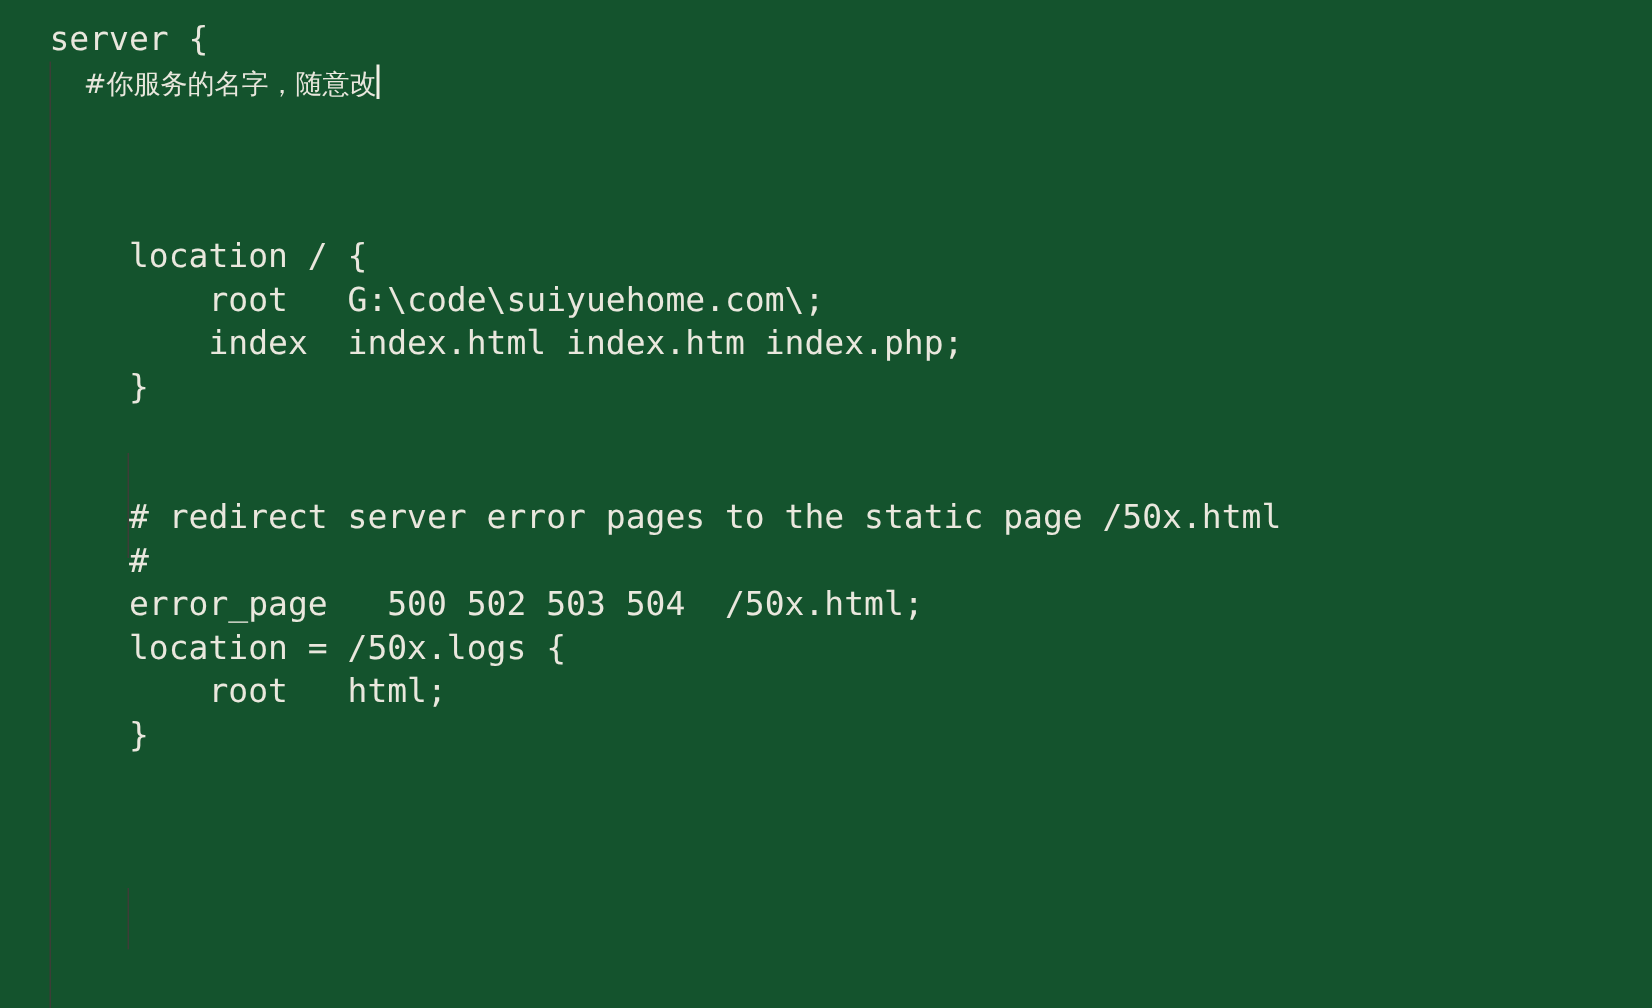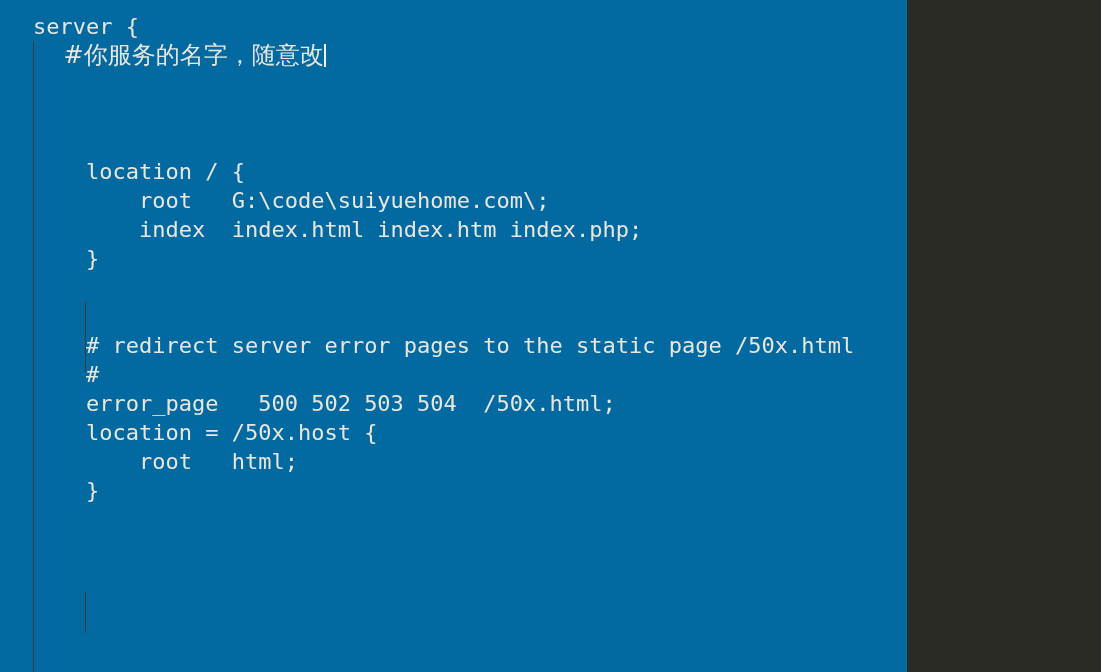--- a/index.html
+++ b/index.html
@@ -9,23 +9,23 @@
   }
   body {
     width: 1101px;
     height: 672px;
     overflow: hidden;
     font-family: "DejaVu Sans Mono", monospace;
   }
 
   #editor {
     position: relative;
-    width: 907px;
+    width: 1101px;
     height: 672px;
-    background: #0369a1;
+    background: #14532d;
     overflow: hidden;
   }
 
   
   .indent-guide {
     position: absolute;
     width: 1px;
     background: #3d3d37;
     pointer-events: none;
   }
@@ -62,21 +62,21 @@
     display: inline-block;
     width: 2px;
     height: 23px;
     background: #f2f0e6;
     vertical-align: -4px;
     margin-left: 0px;
   }
 
   .cjk {
     font-family: "DejaVu Sans", sans-serif;
-    font-size: 24px;
+    font-size: 18px;
   }
 </style>
 </head>
 <body>
 
 <div id="editor">
 
   <div class="indent-guide" style="left:33px; top:41px; height:631px;"></div>
   <div class="indent-guide" style="left:85px; top:302px; height:70px;"></div>
   <div class="indent-guide" style="left:85px; top:592px; height:41px;"></div>
@@ -109,20 +109,20 @@
 
 
     <div class="code-line blank"></div>
 
     <div class="code-line">    # redirect server error pages to the static page /50x.html</div>
 
     <div class="code-line">    #</div>
 
     <div class="code-line">    error_page   500 502 503 504  /50x.html;</div>
 
-    <div class="code-line">    location = /50x.host {</div>
+    <div class="code-line">    location = /50x.logs {</div>
 
     <div class="code-line">        root   html;</div>
 
     <div class="code-line">    }</div>
 
   </div>
 </div>
 
 </body></html>

